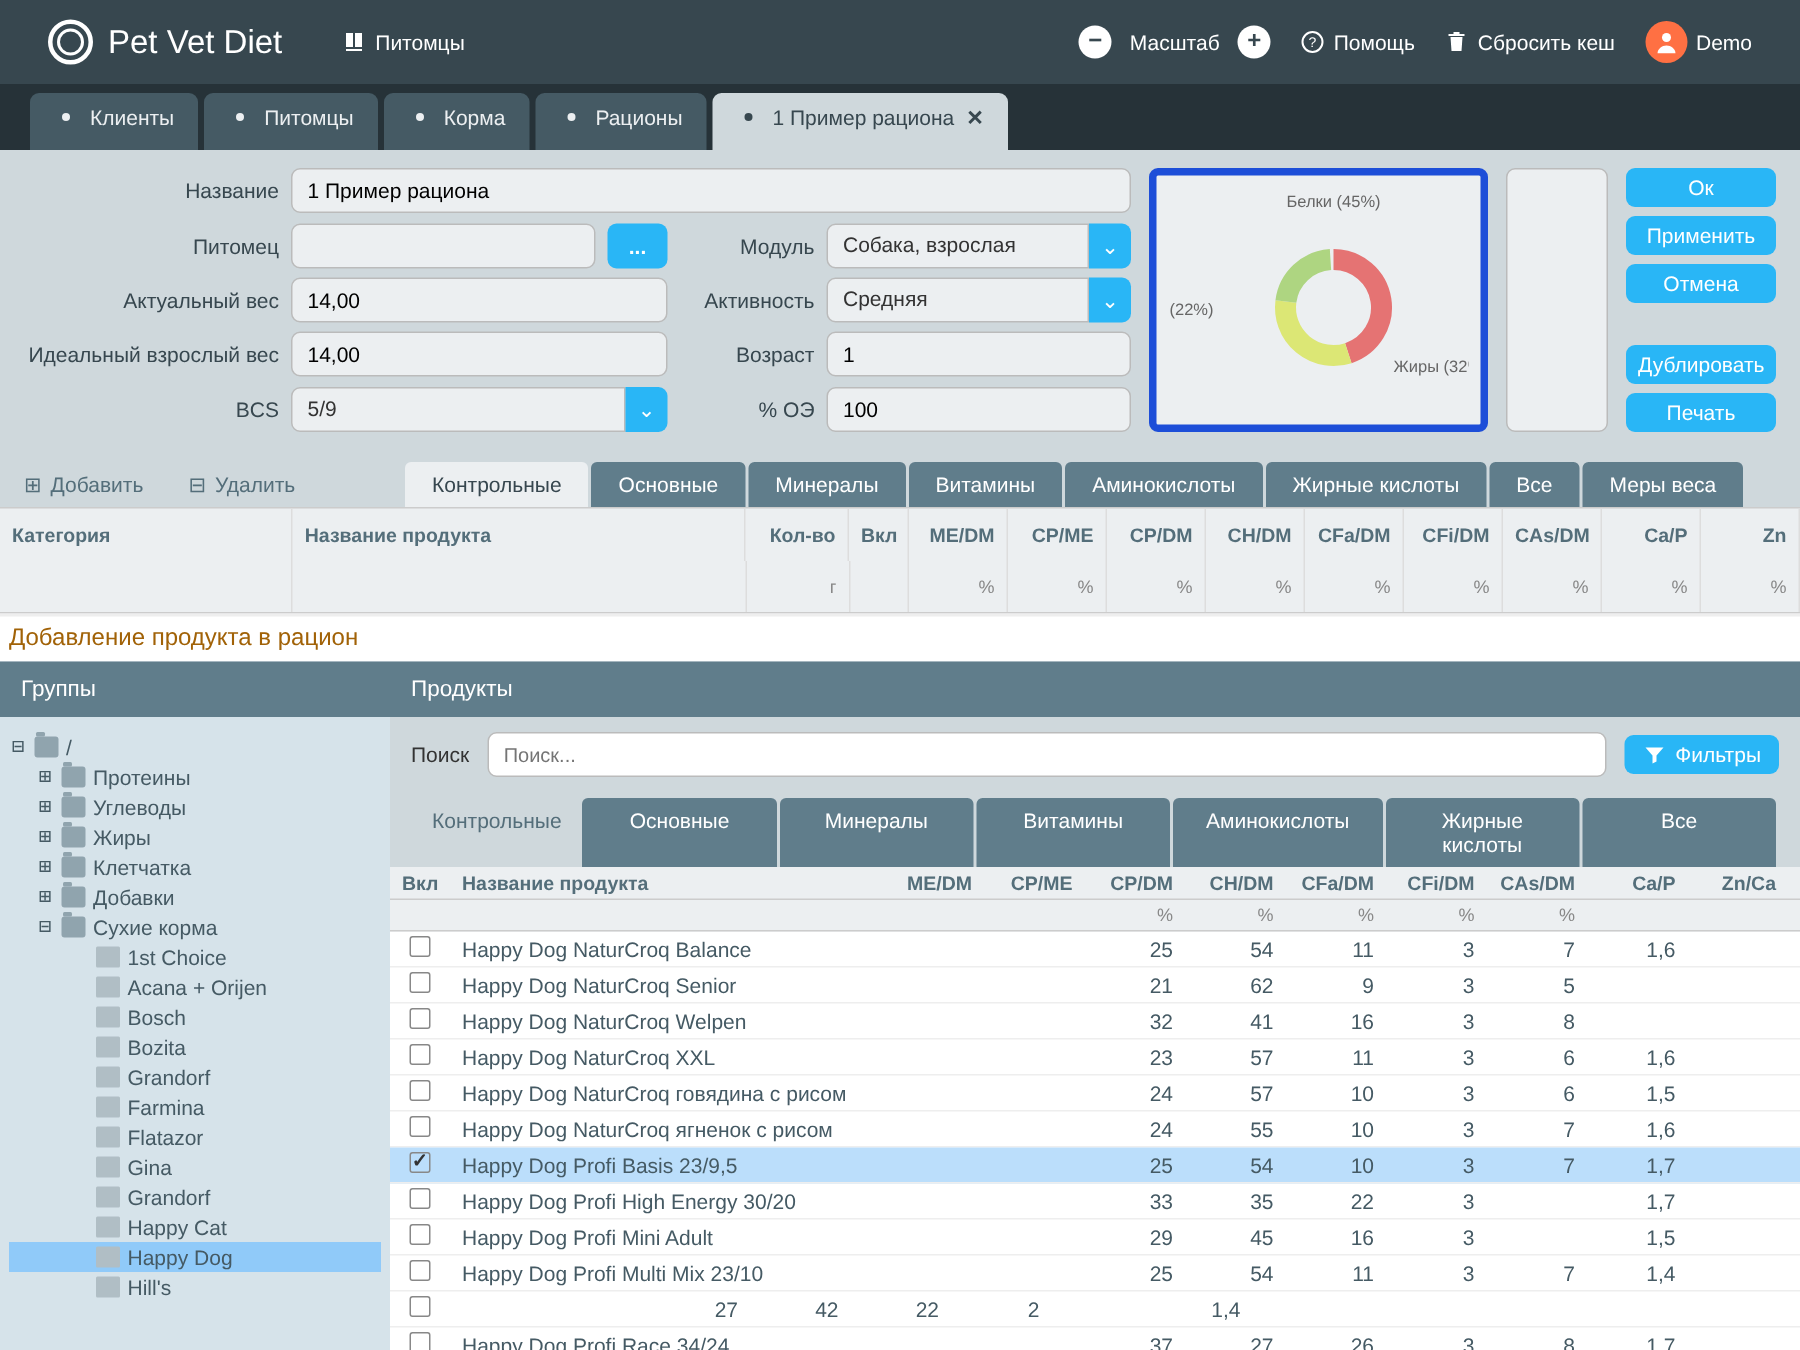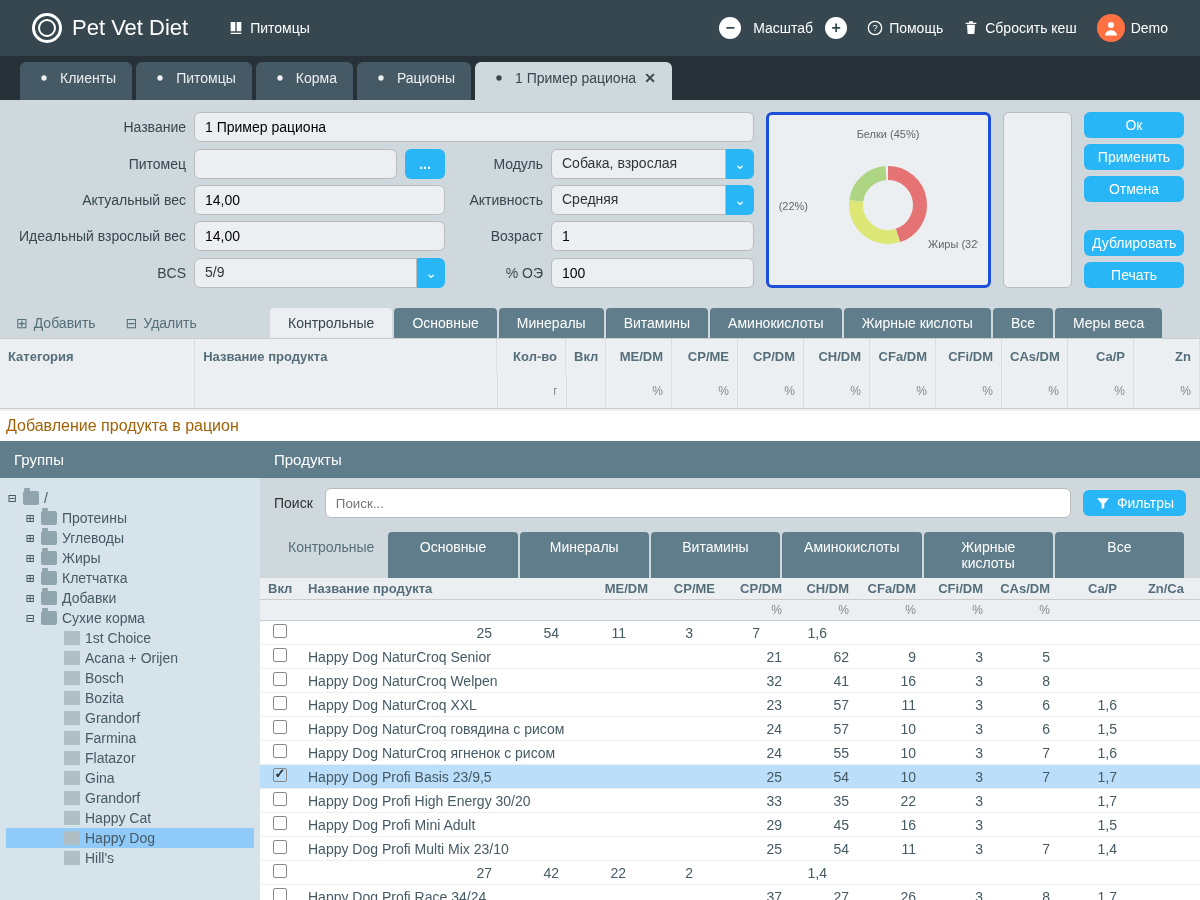--- a/index.html
+++ b/index.html
@@ -20,21 +20,21 @@
 .tab.active{background:#cfd8dc;color:#37474f}
 .tab-close{font-weight:bold;cursor:pointer}
 .form-area{background:#cfd8dc;padding:12px 16px 20px;display:flex;gap:12px}
 .form-left{flex:1;display:grid;grid-template-columns:170px 1fr 40px 90px 1fr;gap:6px 8px;align-items:center}
 .fl-label{text-align:right;color:#37474f;font-size:14px}
 .fl-input{background:#eceff1;border:1px solid #bbb;border-radius:6px;padding:5px 10px;font-size:14px;height:30px}
 .fl-select{background:#eceff1;border:1px solid #bbb;border-radius:6px 0 0 6px;padding:5px 10px;height:30px;flex:1}
 .fl-dd{background:#29b6f6;color:#fff;width:28px;height:30px;border-radius:0 6px 6px 0;display:flex;align-items:center;justify-content:center;cursor:pointer}
 .fl-combo{display:flex}
 .fl-btn{background:#29b6f6;color:#fff;border-radius:6px;height:30px;display:flex;align-items:center;justify-content:center;cursor:pointer;font-weight:bold}
-.chart-box{width:228px;background:#eceff1;border:3px solid #1d4ed8;border-radius:6px;display:flex;align-items:center;justify-content:center;padding:8px;position:relative}
+.chart-box{width:228px;background:#eceff1;border:5px solid #1d4ed8;border-radius:6px;display:flex;align-items:center;justify-content:center;padding:8px;position:relative}
 .warn-box{width:70px;background:#eceff1;border:1px solid #bbb;border-radius:6px;padding:8px;color:#aaa;font-size:12px}
 .btn-col{width:100px;display:flex;flex-direction:column;gap:6px}
 .act-btn{background:#29b6f6;color:#fff;border-radius:6px;padding:5px 8px;text-align:center;cursor:pointer;font-size:14px}
 .toolbar{background:#cfd8dc;padding:6px 16px;display:flex;align-items:center;gap:30px;color:#546e7a}
 .tb-btn{display:flex;align-items:center;gap:6px;cursor:pointer}
 .ntab{background:#607d8b;color:#fff;padding:7px 18px;margin-right:2px;cursor:pointer;font-size:14px;border-radius:4px 4px 0 0}
 .ntab.active{background:#eceff1;color:#37474f}
 .grid-head{background:#eceff1;display:flex;border-top:1px solid #ccc;font-size:13px;font-weight:600;color:#546e7a}
 .gh-cell{padding:10px 8px;border-right:1px solid #ddd}
 .gh-sub{background:#eceff1;display:flex;font-size:12px;color:#888;border-bottom:1px solid #ccc}
@@ -400,20 +400,21 @@
           <div class="pt-cell c-num">%</div>
           <div class="pt-cell c-num">%</div>
           <div class="pt-cell c-num">%</div>
           <div class="pt-cell c-num">%</div>
           <div class="pt-cell c-num"></div>
           <div class="pt-cell c-num"></div>
         </div>
       <div id="ptbody">
           <div class="pt-row">
             <div class="pt-cell c-chk"><span class="chk"></span></div>
+            <div class="pt-cell c-name">Happy Dog NaturCroq Balance</div>
             <div class="pt-cell c-num"></div>
             <div class="pt-cell c-num"></div>
             <div class="pt-cell c-num">25</div>
             <div class="pt-cell c-num">54</div>
             <div class="pt-cell c-num">11</div>
             <div class="pt-cell c-num">3</div>
             <div class="pt-cell c-num">7</div>
             <div class="pt-cell c-num">1,6</div>
             <div class="pt-cell c-num"></div>
           </div>

